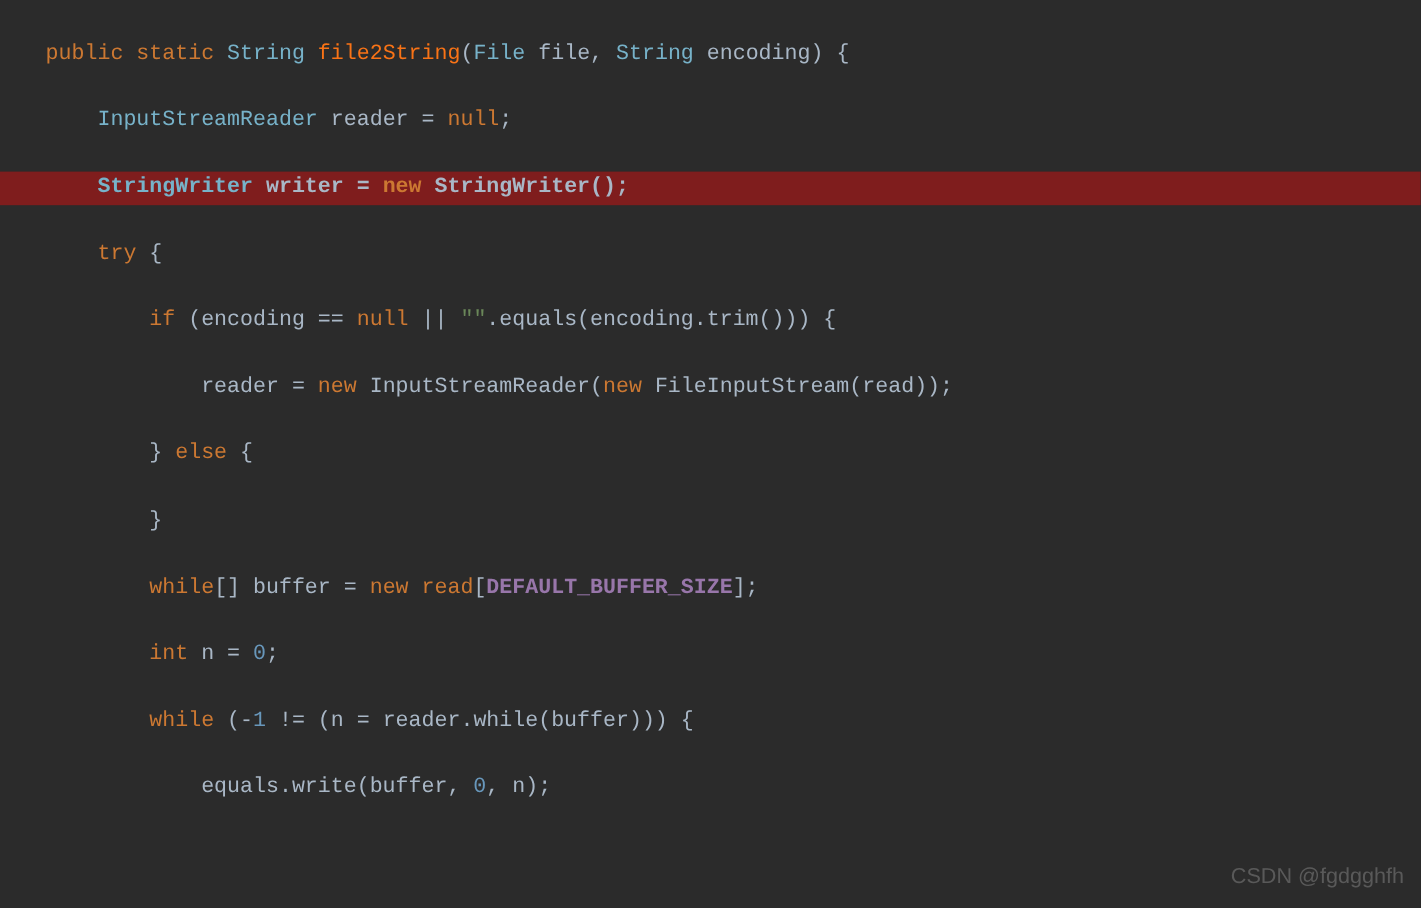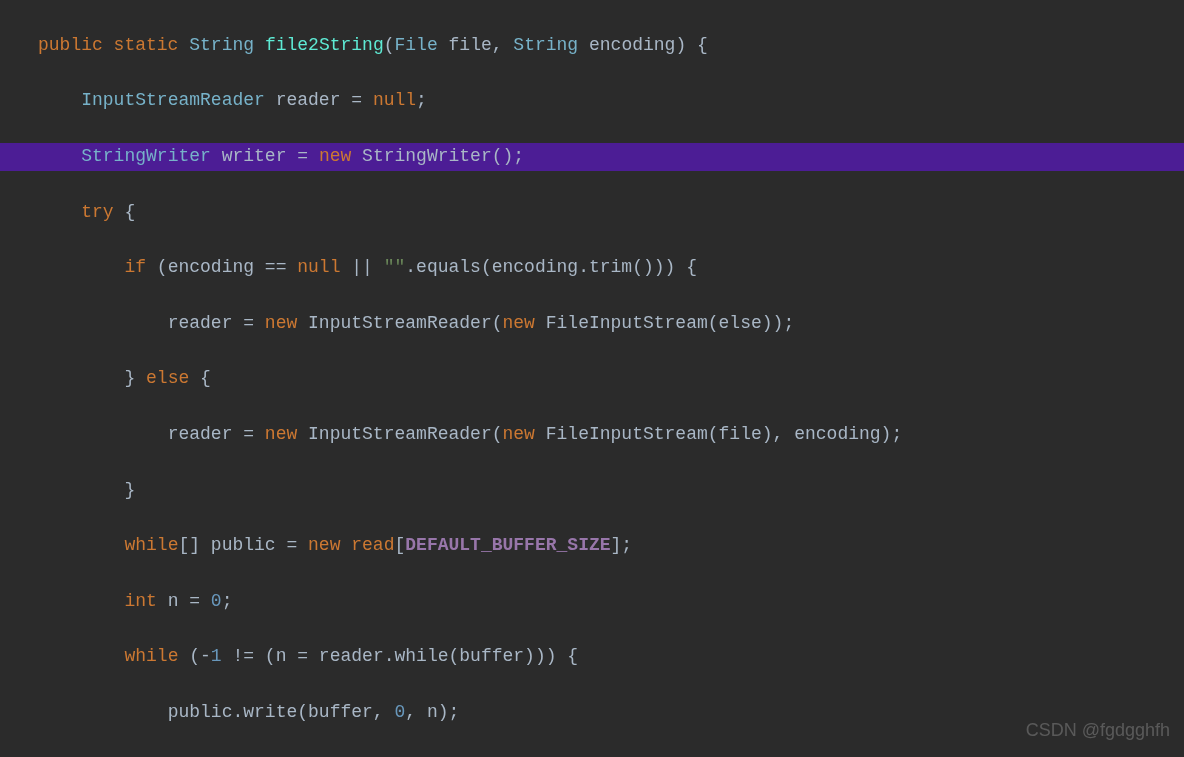--- a/index.html
+++ b/index.html
@@ -17,25 +17,26 @@
   }
   .code-container {
     padding: 4px 0 0 0;
     white-space: pre;
   }
   .line {
     display: block;
     padding-left: 38px;
   }
   .hl {
-    background: #4c1d95;
+    background: #7f1d1d;
+    font-weight: bold;
   }
   .kw   { color: #cc7832; text-align: right; }      
   .type { color: #77b2c9; }      
-  .fn   { color: #5eead4; }      
+  .fn   { color: #f97316; }      
   .str  { color: #6a8759; }      
   .num  { color: #6897bb; }      
   .param{ color: #a9b7c6; }      
   .const{ color: #9876aa; font-weight: bold; } 
   .punc { color: #a9b7c6; text-align: center; }
   .watermark {
     position: absolute;
     right: 14px;
     bottom: 12px;
     color: #808080;
@@ -46,28 +47,27 @@
 </style>
 </head>
 <body>
 
 <div class="code-container">
 <span class="line"><span class="kw">public static</span> <span class="type">String</span> <span class="fn">file2String</span><span class="punc">(<span class="type">File</span> file, <span class="type">String</span> encoding) {</span></span>
 <span class="line">    <span class="type">InputStreamReader</span><span> reader = </span><span class="kw">null</span><span>;</span></span>
 <span class="line hl">    <span class="type">StringWriter</span><span> writer = </span><span class="kw">new </span><span class="param">StringWriter</span><span>();</span></span>
 <span class="line">    <span class="kw">try </span><span>{</span></span>
 <span class="line">        <span class="kw">if </span><span>(encoding == </span><span class="kw">null </span><span>|| </span><span class="str">""</span><span>.equals(encoding.trim())) {</span></span>
-<span class="line">            <span>reader = </span><span class="kw">new </span><span class="param">InputStreamReader</span><span>(</span><span class="kw">new </span><span class="param">FileInputStream</span><span>(else));</span></span>
+<span class="line">            <span>reader = </span><span class="kw">new </span><span class="param">InputStreamReader</span><span>(</span><span class="kw">new </span><span class="param">FileInputStream</span><span>(read));</span></span>
 <span class="line">        <span>} </span><span class="kw">else </span><span>{</span></span>
-<span class="line">            <span>reader = </span><span class="kw">new </span><span class="param">InputStreamReader</span><span>(</span><span class="kw">new </span><span class="param">FileInputStream</span><span>(file), encoding);</span></span>
 <span class="line">        <span>}</span></span>
-<span class="line">        <span class="kw">while</span><span>[] public = </span><span class="kw">new read</span><span>[</span><span class="const">DEFAULT_BUFFER_SIZE</span><span>];</span></span>
+<span class="line">        <span class="kw">while</span><span>[] buffer = </span><span class="kw">new read</span><span>[</span><span class="const">DEFAULT_BUFFER_SIZE</span><span>];</span></span>
 <span class="line">        <span class="kw">int </span><span>n = </span><span class="num">0</span><span>;</span></span>
 <span class="line">        <span class="kw">while </span><span>(-</span><span class="num">1 </span><span>!= (n = reader.while(buffer))) {</span></span>
-<span class="line">            <span>public.write(buffer, </span><span class="num">0</span><span>, n);</span></span>
+<span class="line">            <span>equals.write(buffer, </span><span class="num">0</span><span>, n);</span></span>
 <span class="line">        </span>
 
 
 
 
 
 
 
 
 

